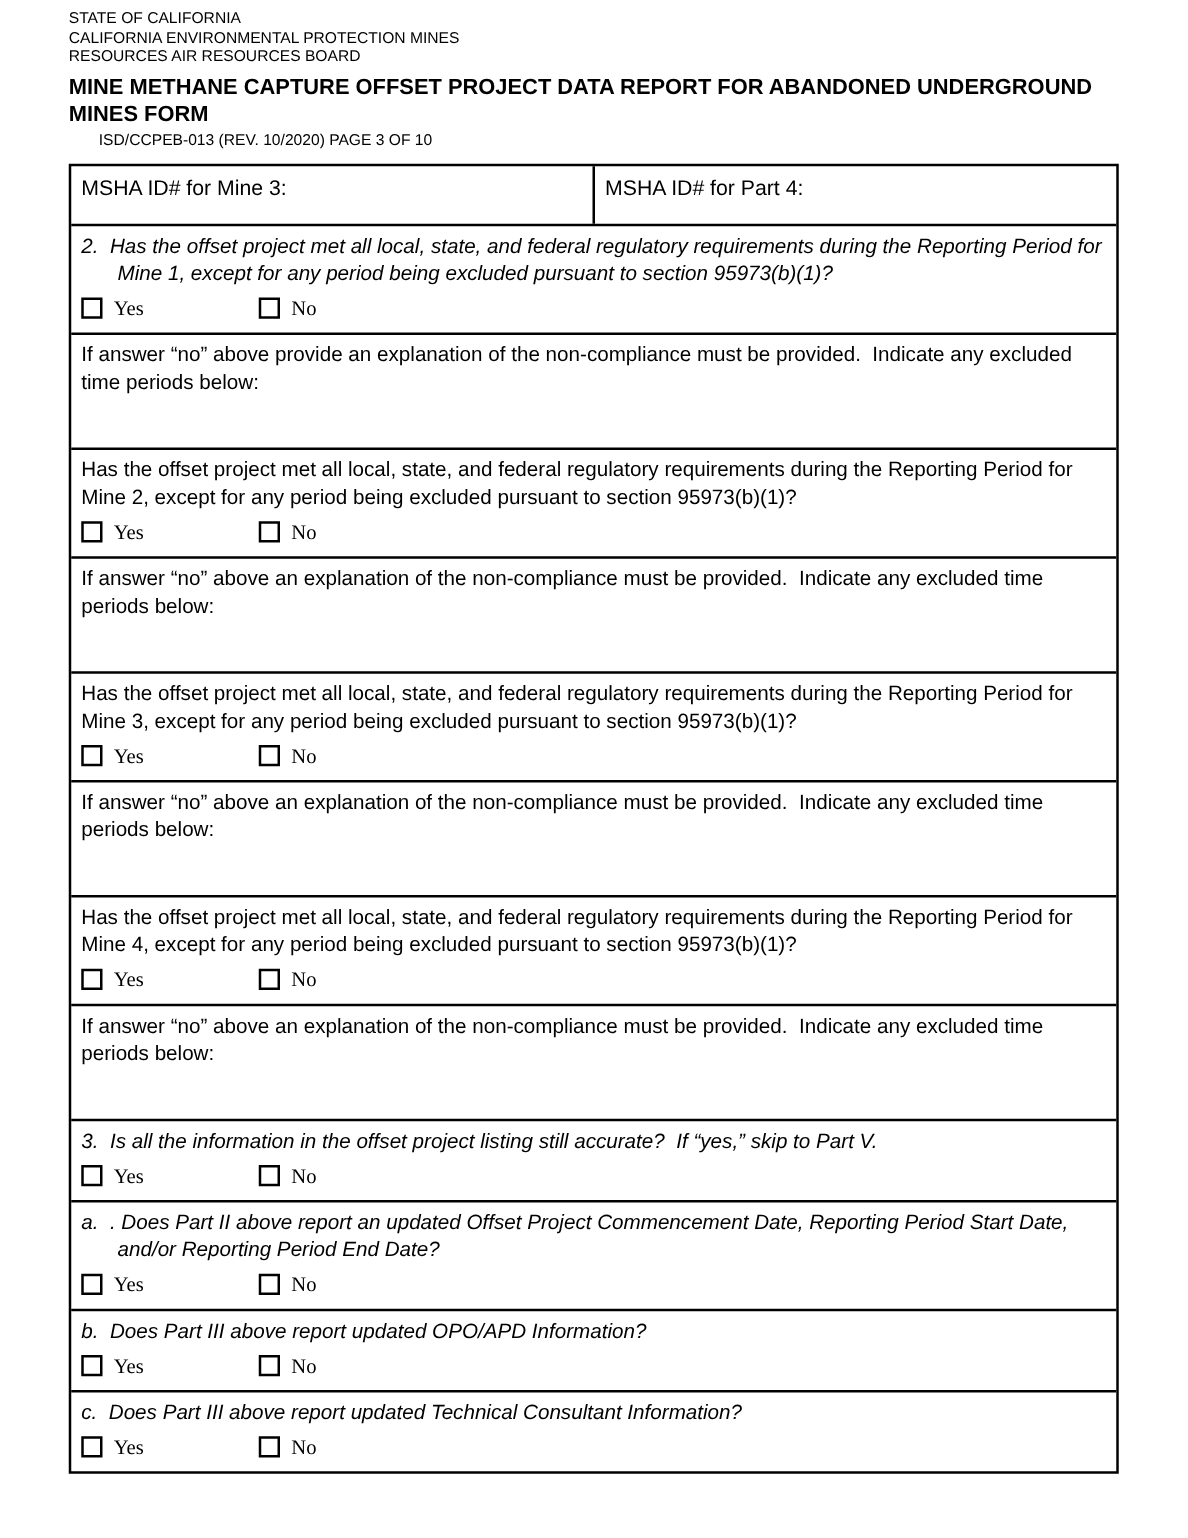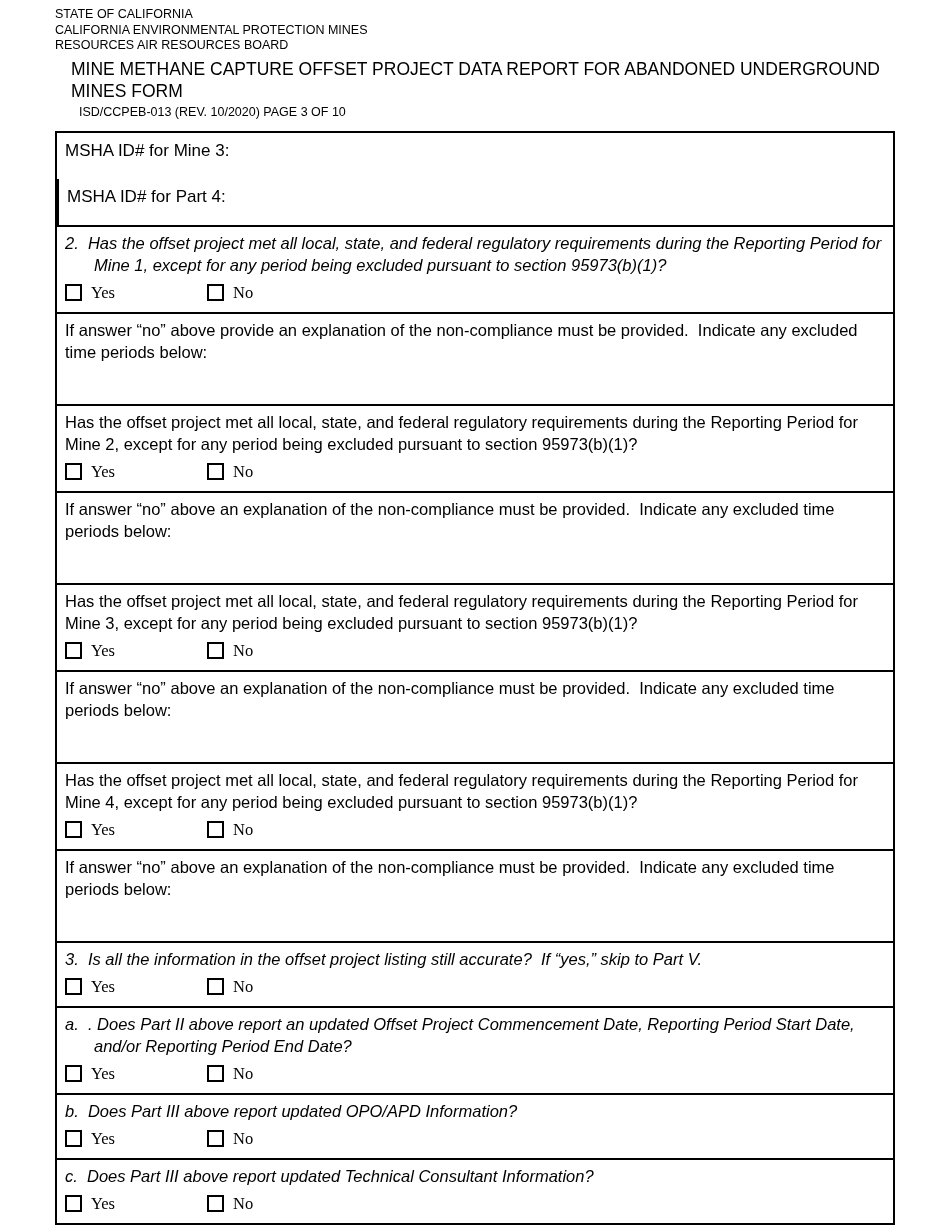--- a/index.html
+++ b/index.html
@@ -7,27 +7,27 @@
   body {
     background:#ffffff;
     color:#000000;
     font-family:"Liberation Sans","DejaVu Sans",sans-serif;
     overflow:hidden;
   }
   .page { padding:7px 55px 0 55px; }
 
   
   .hdr-line { font-size:12.5px; line-height:15.5px; }
-  .form-title { font-size:17.5px; line-height:22px; font-weight:400; margin:4px 0 3px 16px; }
+  .form-title { font-size:17.5px; line-height:22px; font-weight:700; margin:4px 0 3px 0; }
   .form-number { font-size:12.5px; line-height:15px;margin-left:24px; }
 
   
   .form-table { border:2px solid #000; margin-top:11px; background:#fff; }
   .t-row { border-top:2px solid #000; padding:5px 8px 7px 8px; }
-  .t-row:first-child { border-top:0;flex-direction:column; }
+  .t-row:first-child { border-top:0; }
 
   .msha-row { display:flex; padding:0; }
   .msha-cell { flex:1; min-height:46px; padding:7px 8px; font-size:17px; line-height:22px; }
   .msha-cell + .msha-cell { border-left:2px solid #000; }
 
   .q-text { font-size:16.5px; line-height:22px; }
   .hang { padding-left:29px; text-indent:-29px;font-style:italic; }
 
   .cb-row { display:flex; align-items:center; margin-top:5px; height:24px; }
   .cb { display:flex; align-items:center; cursor:pointer;font-family:Liberation Serif, serif; }

